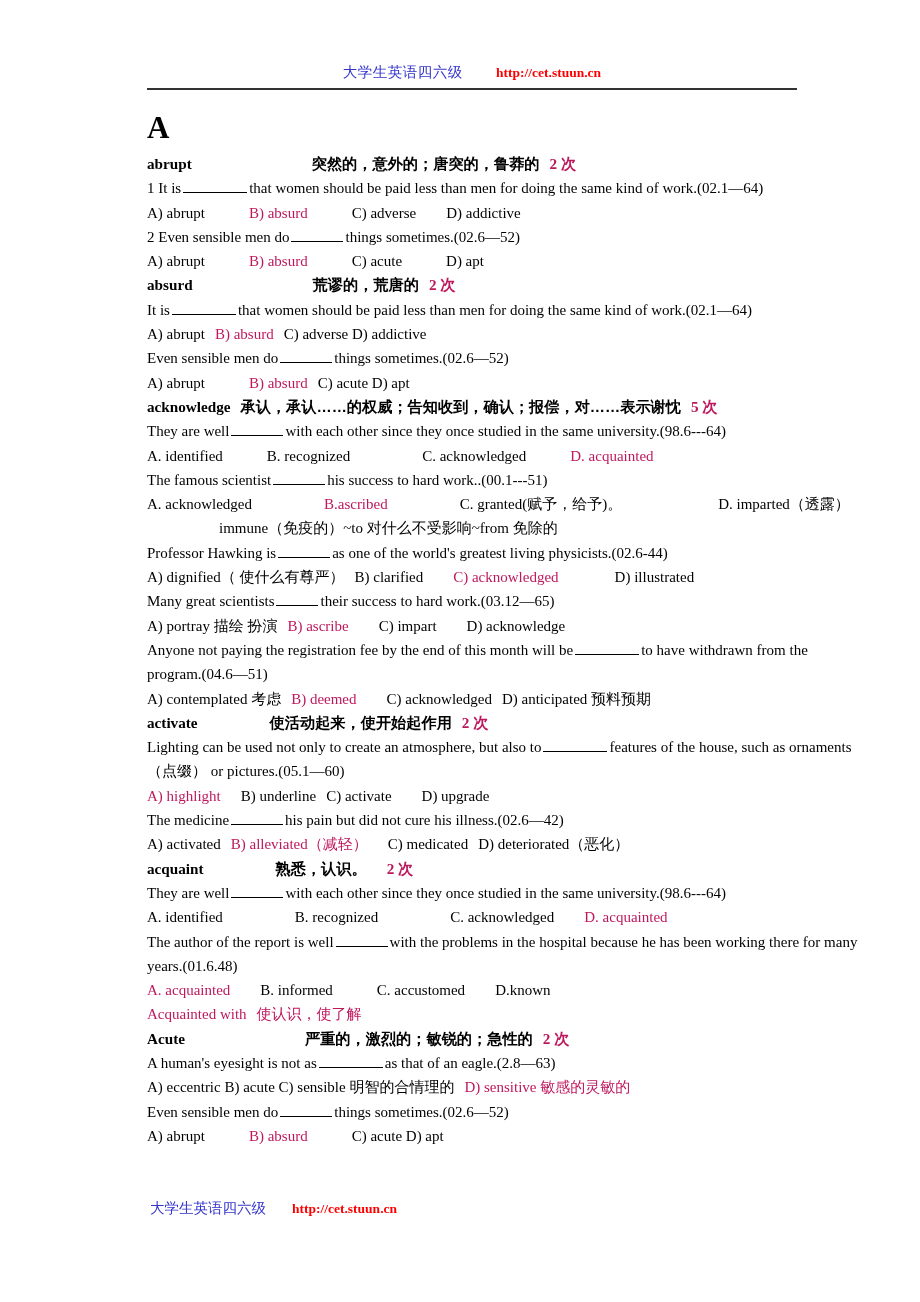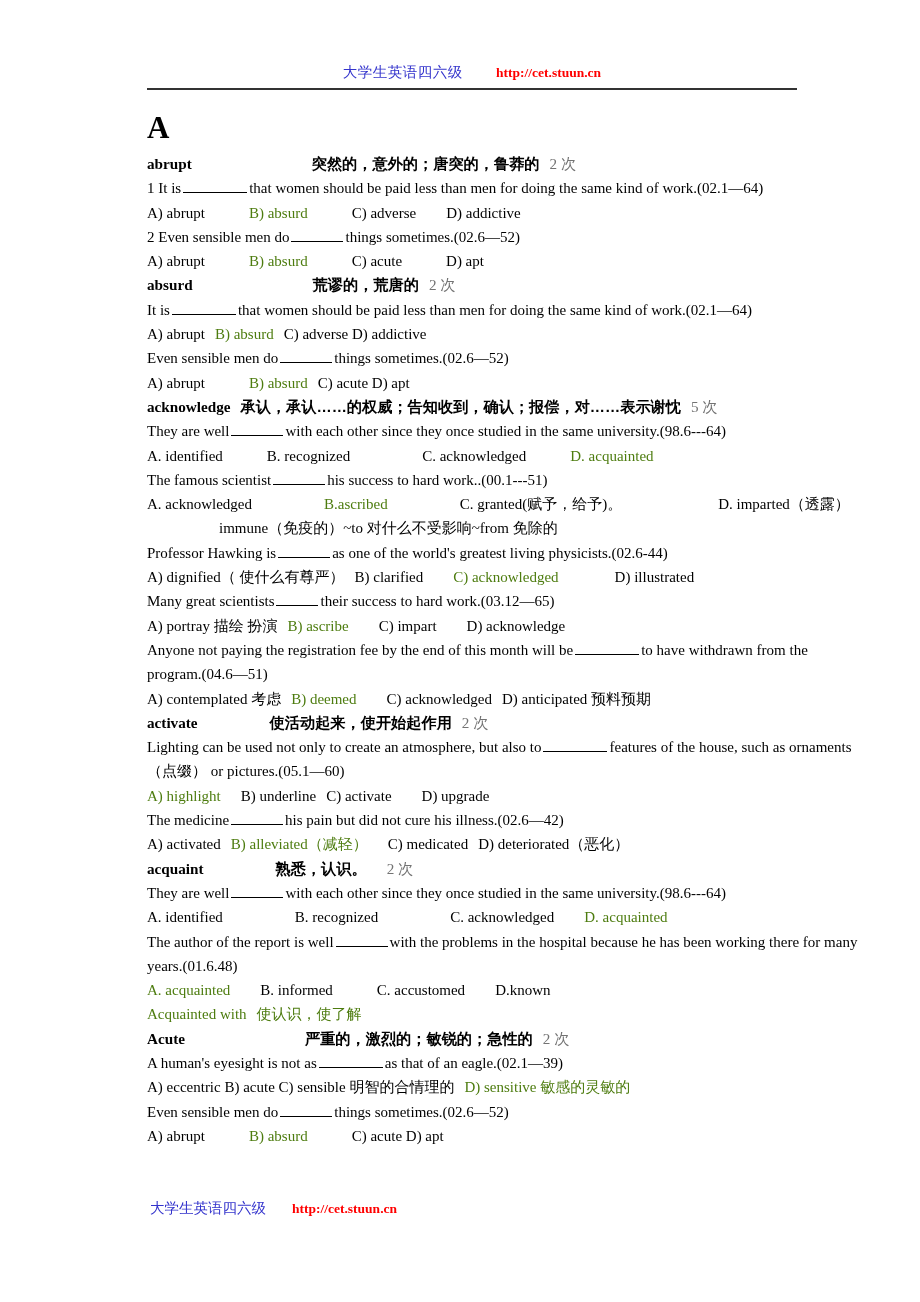--- a/index.html
+++ b/index.html
@@ -83,24 +83,24 @@
   }
   .word {
     font-weight: bold;
     text-align: center;
   }
   .def-cn {
     font-weight: bold;
     font-family: Liberation Sans, sans-serif;
   }
   .count {
-    color: #737373;
-    font-weight: normal;
-  }
-  .red { color: #4d7c0f; }
+    color: #be185d;
+    font-weight: bold;
+  }
+  .red { color: #be185d; }
   .blank {
     display: inline-block;
     border-bottom: 1px solid #000;
     vertical-align: baseline;
     height: 13px;
     margin: 0 2px;
   }
   .b-sm { width: 42px; }
   .b-md { width: 52px; }
   .b-lg { width: 64px; }
@@ -255,21 +255,21 @@
       <span class="red">A. acquainted</span><span class="sp-3"></span><span>B. informed</span><span class="sp-4"></span><span>C. accustomed</span><span class="sp-3"></span><span>D.known</span>
     </div>
     <div class="line">
       <span class="red">Acquainted with</span><span class="sp-1"></span><span class="red">使认识，使了解</span>
     </div>
 
     <div class="entry-head">
       <span class="word">Acute</span><span class="sp-8"></span><span class="def-cn">严重的，激烈的；敏锐的；急性的</span><span class="sp-1"></span><span class="count">2 次</span>
     </div>
     <div class="line">
-      <span>A human's eyesight is not as</span><span class="blank b-lg"></span><span>as that of an eagle.(02.1—39)</span>
+      <span>A human's eyesight is not as</span><span class="blank b-lg"></span><span>as that of an eagle.(2.8—63)</span>
     </div>
     <div class="line">
       <span> A) eccentric B) acute  C) sensible 明智的合情理的</span><span class="sp-1"></span><span class="red">D) sensitive 敏感的灵敏的</span>
     </div>
     <div class="line">
       <span>Even sensible men do</span><span class="blank b-md"></span><span>things sometimes.(02.6—52)</span>
     </div>
     <div class="line">
       <span>A) abrupt</span><span class="sp-4"></span><span class="red">B) absurd</span><span class="sp-4"></span><span>C) acute  D) apt</span>
     </div>

